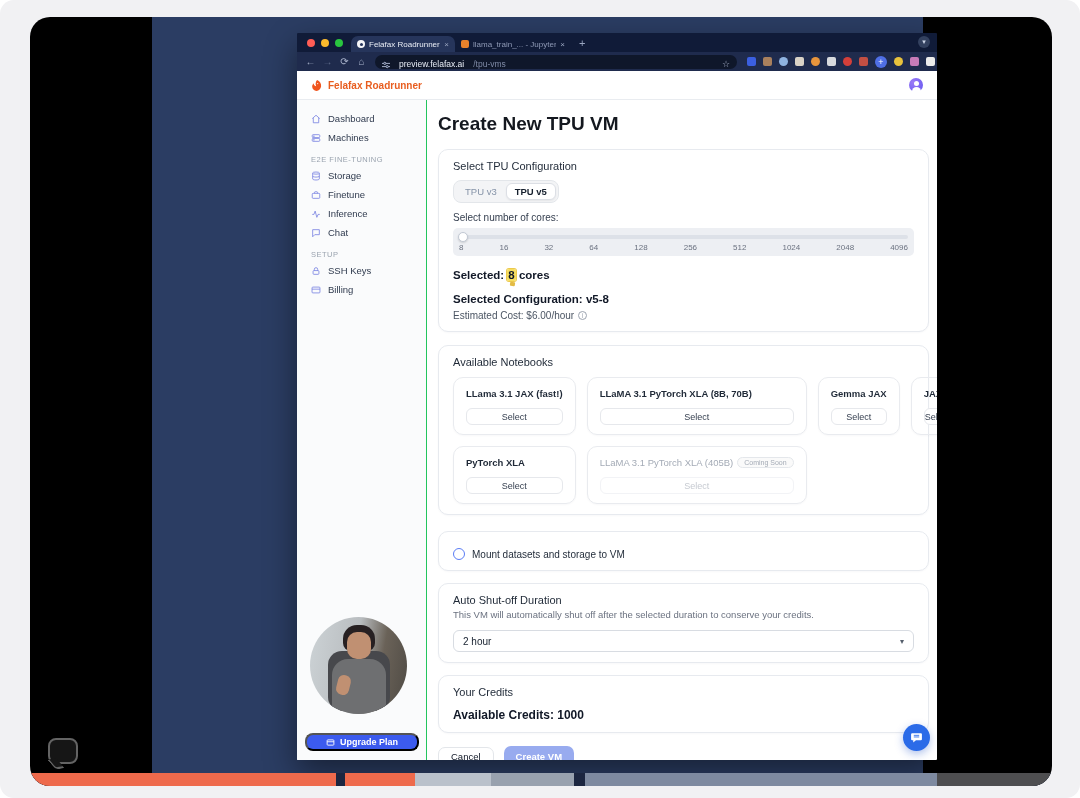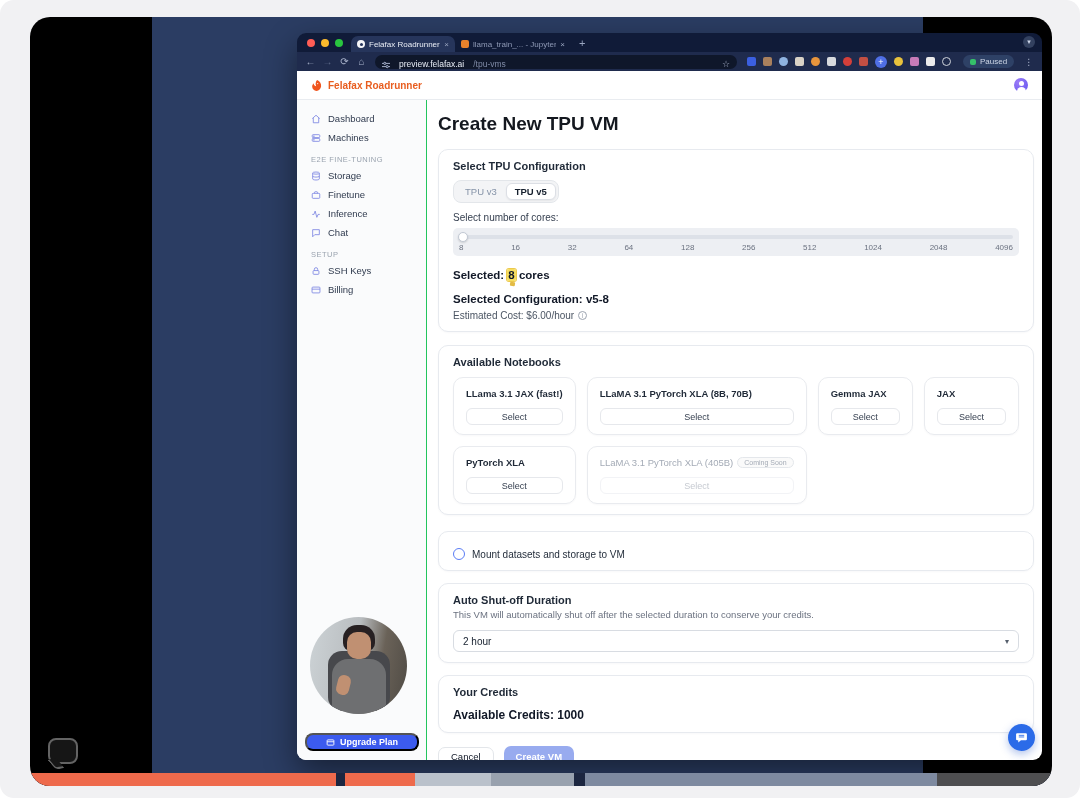--- a/index.html
+++ b/index.html
@@ -5,21 +5,21 @@
   * { margin:0; padding:0; box-sizing:border-box; }
   html,body { background:#fff; }
   body { font-family:"Liberation Sans","DejaVu Sans",sans-serif; width:1080px; height:798px; position:relative; }
   .page { position:absolute; inset:0; background:#f1f1f3; border-radius:14px; overflow:hidden; }
 
   
   .video-frame { position:absolute; left:30px; top:17px; width:1022px; height:769px; background:#000; border-radius:20px; overflow:hidden; }
   .video-canvas { position:absolute; left:122px; top:0; width:771px; height:756px; background:#2b3d63; }
 
   
-  .browser { position:absolute; left:145px; top:16px; width:745px; height:727px; border-radius:9px; overflow:hidden; box-shadow:0 12px 32px rgba(0,0,0,.45); display:flex; flex-direction:column; }
+  .browser { position:absolute; left:145px; top:16px; width:640px; height:727px; border-radius:1px; overflow:hidden; box-shadow:0 12px 32px rgba(0,0,0,.45); display:flex; flex-direction:column; }
   .tabstrip { height:19px; background:#101b38; display:flex; align-items:flex-end; position:relative; flex:none; }
   .lights { display:flex; gap:6px; align-items:center; margin:0 8px 5px 10px; }
   .light { width:8px; height:8px; border-radius:50%; }
   .tab { height:16px; display:flex; align-items:center; gap:4px; padding:0 6px; border-radius:7px 7px 0 0; font-size:8px; }
   .tab.active { background:#26355b; color:#e9edf5; width:104px; }
   .tab.inactive { color:#8e99b5; width:116px; }
   .favicon { width:8px; height:8px; border-radius:50%; flex:none; }
   .fav-felafax { background:#f5f6f8; position:relative; }
   .fav-felafax::after { content:""; position:absolute; left:2.5px; top:2.5px; width:3px; height:3px; border-radius:50%; background:#26355b; }
   .fav-jupyter { background:#e8822c; border-radius:2px; }
@@ -69,21 +69,21 @@
   .cam-face { position:absolute; left:37px; top:15px; width:24px; height:27px; background:#c09072; border-radius:10px; }
   .cam-body { position:absolute; left:22px; top:42px; width:54px; height:55px; background:#6e6f71; border-radius:16px 16px 0 0; }
   .cam-hand { position:absolute; left:27px; top:58px; width:13px; height:20px; background:#c09072; border-radius:6px; transform:rotate(14deg); }
 
   .upgrade-btn { position:absolute; left:8px; bottom:9px; width:114px; height:18px; background:#3c5bee; border-radius:8px; color:#fff; font-size:9px; font-weight:bold; display:flex; align-items:center; justify-content:center; gap:5px; }
   .upgrade-btn svg { width:9px; height:9px; }
 
   .main { flex:1; position:relative; padding:13px 8px 0 11px; overflow:hidden; }
   .page-title { font-size:19px; font-weight:bold; color:#14181f; }
   .card { border:1px solid #e7eaef; border-radius:10px; background:#fff; padding:10px 14px; box-shadow:0 1px 2px rgba(20,30,50,.03); }
-  .card-title { font-size:11px; font-weight:bold; color:#1f2937; }
+  .card-title { font-size:11px; font-weight:normal; color:#1f2937; }
   .c1 { margin-top:14px; }
 
   .toggle { margin-top:8px; display:inline-flex; border:1px solid #e3e6ea; background:#f3f4f6; border-radius:8px; padding:2px; }
   .toggle .seg { font-size:9.5px; padding:3px 9px; color:#8593a8; border-radius:6px; }
   .toggle .seg.on { background:#fff; border:1px solid #dcdfe5; color:#16202e; font-weight:bold; box-shadow:0 1px 2px rgba(0,0,0,.06); padding:2px 8px; }
 
   .cores-label { margin-top:9px; font-size:10px; color:#374151; }
   .slider-strip { margin-top:5px; background:#edeff3; border-radius:5px; padding:7px 6px 4px; }
   .slider-track { position:relative; height:4px; background:#dde1e8; border-radius:2px; }
   .slider-handle { position:absolute; left:-1px; top:-3px; width:10px; height:10px; background:#fff; border:1px solid #c2c9d4; border-radius:50%; box-shadow:0 1px 2px rgba(0,0,0,.15); }

